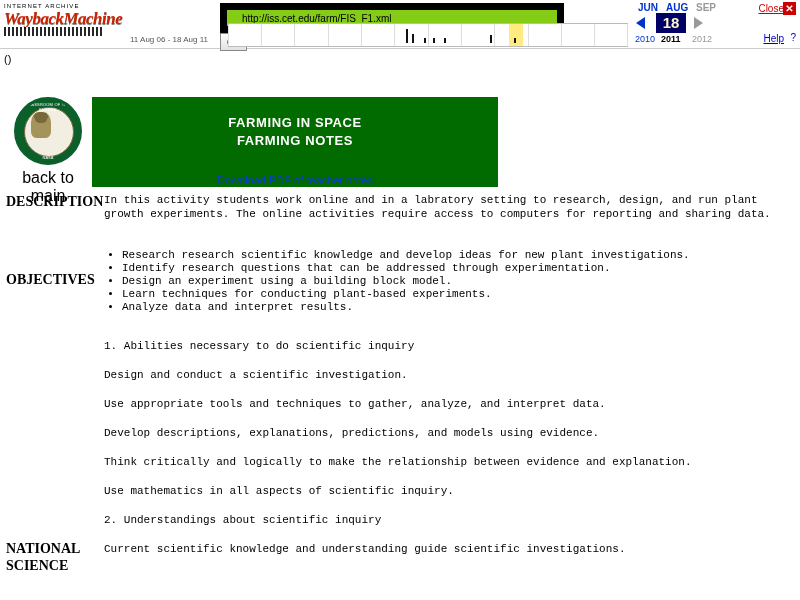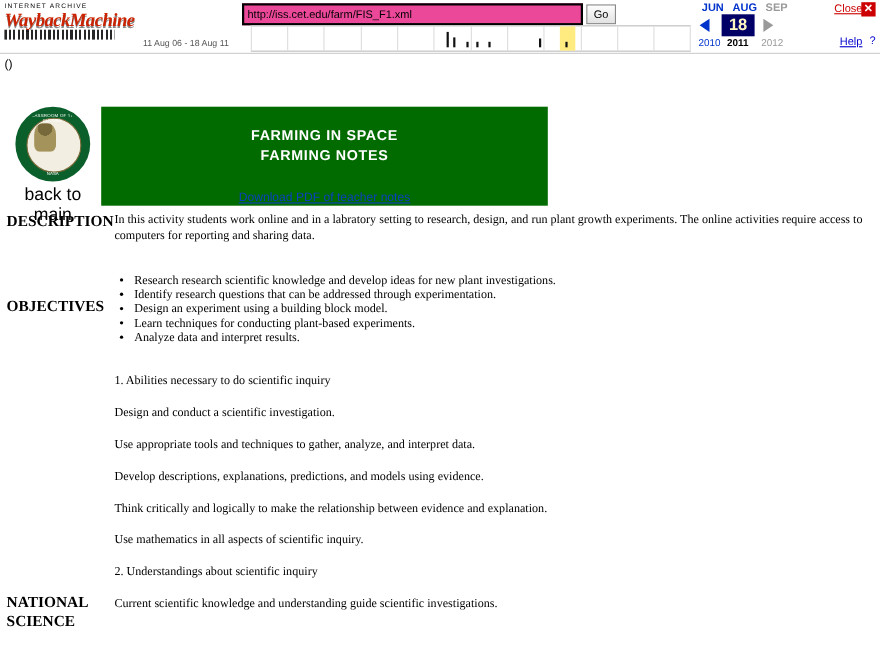--- a/index.html
+++ b/index.html
@@ -82,24 +82,24 @@
     left: 220px;
     top: 3px;
     width: 345px;
     height: 18px;
   }
   #url-input {
     width: 300px;
     height: 14px;
     font-size: 10px;
     font-family: "Liberation Sans", sans-serif;
-    border: 2px solid #000000;
-    padding: 1px 3px;
+    border: 7px solid #000000;
+    padding: 1px 15px;
     color: #000;
-    background: #ec4899;
+    background: #84cc16;
     vertical-align: middle;
   }
   #go-button {
     font-size: 10px;
     font-family: "Liberation Sans", sans-serif;
     padding: 0 6px;
     height: 18px;
     vertical-align: middle;
     border: 1px solid #888;
     background: linear-gradient(#fdfdfd, #e2e2e2);
@@ -353,21 +353,21 @@
   .lbl {
     width: 98px;
     font-family: "Liberation Serif", serif;
     font-weight: bold;
     font-size: 14px;
     color: #000;
     line-height: 17px;
     padding-right: 4px;
   }
   .val {
-    font-family: Liberation Serif, serif;
+    font-family: Liberation Mono, monospace;
     font-size: 11px;
     color: #000;
     line-height: 14px;
   }
   .row-gap { height: 14px; }
   ul.obj {
     margin: 0 0 0 18px;
     padding: 0;
   }
   ul.obj li {

